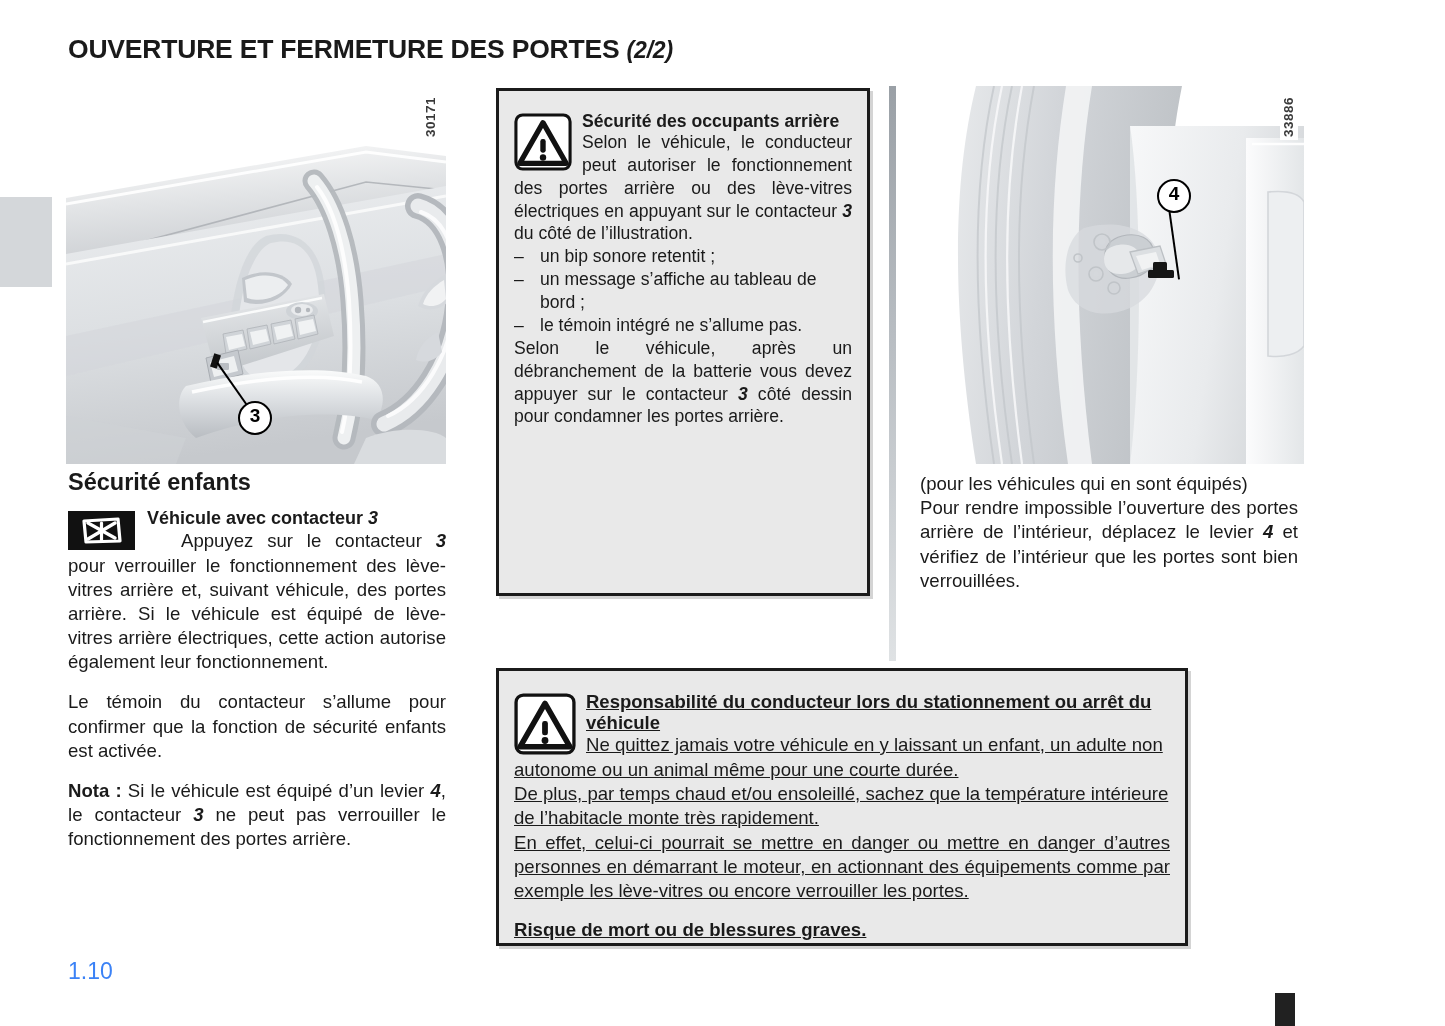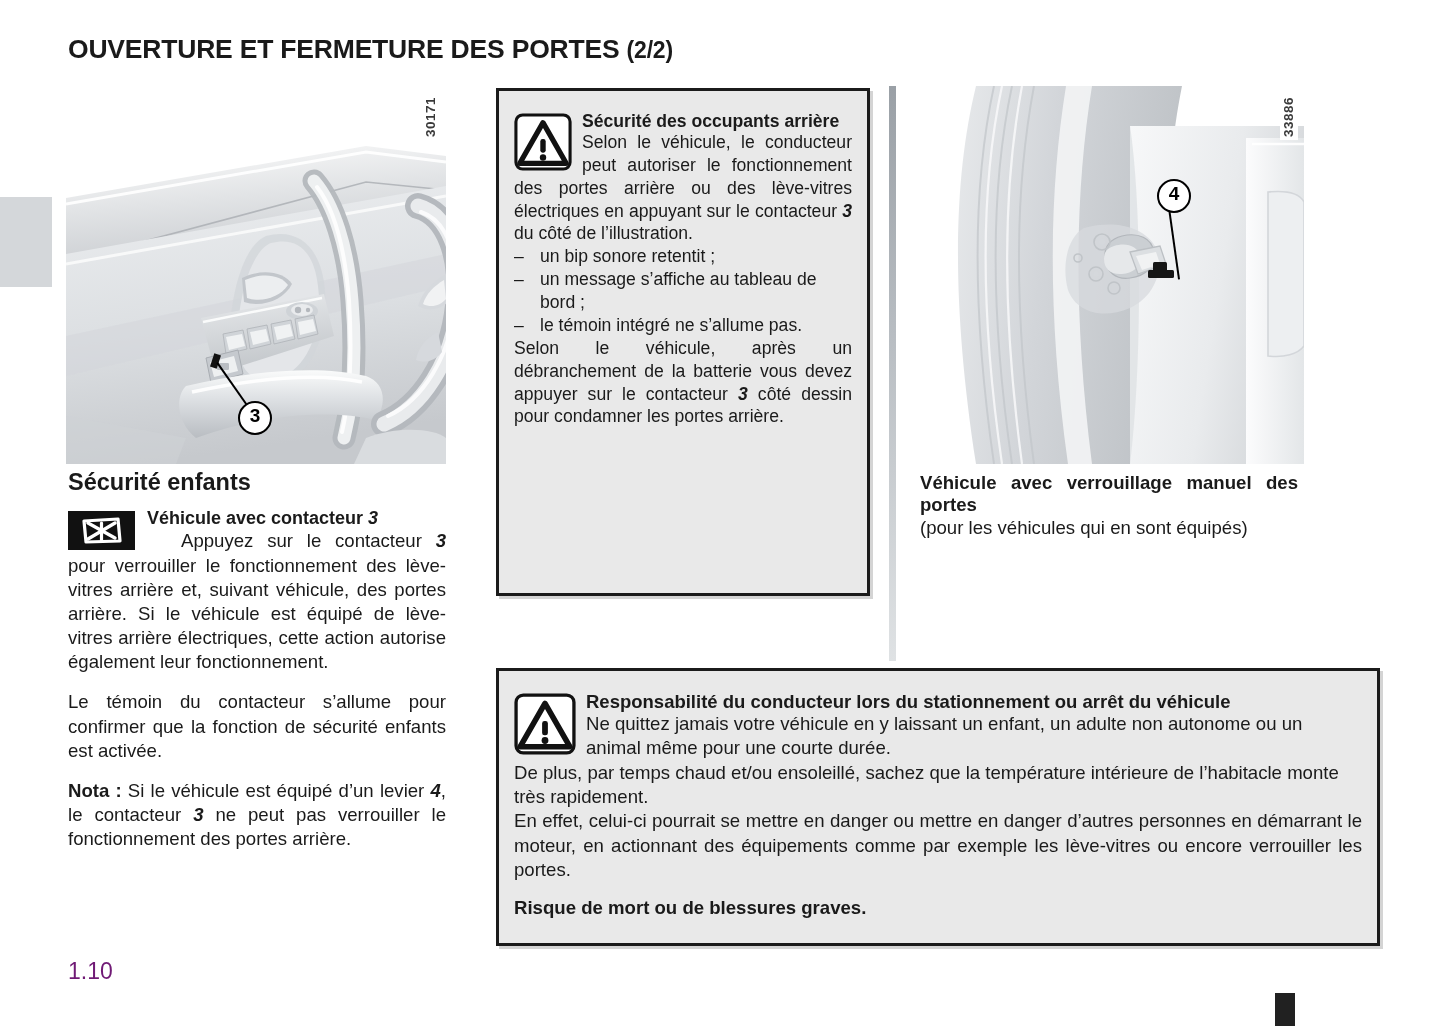--- a/index.html
+++ b/index.html
@@ -35,20 +35,21 @@
     left: 68px;
     top: 34px;
     font-size: 26.5px;
     font-weight: bold;
     letter-spacing: -0.2px;
     color: #1a1a1a;
     white-space: nowrap;
   }
   .page-title .frac {
     font-size: 23px;
+    font-style: italic;
   }
 
   
   .col-divider {
     position: absolute;
     left: 889px;
     top: 86px;
     width: 7px;
     height: 575px;
     background: linear-gradient(to bottom, #9aa0a6 0%, #b9bec3 45%, #dfe2e4 100%);
@@ -109,21 +110,21 @@
 
   
   .warn-box {
     position: absolute;
     background: #e9e9e9;
     border: 3px solid #1b1b1b;
     box-shadow: 3px 3px 0 rgba(0,0,0,0.17);
     box-sizing: border-box;
   }
   #warn-mid   { left: 496px; top: 88px;  width: 374px; height: 508px; }
-  #warn-bot   { left: 496px; top: 668px; width: 884px; height: 278px; }
+  #warn-bot   { left: 496px; top: 668px; width: 692px; height: 278px; text-decoration: underline; }
 
   .warn-inner { position: relative; padding: 20px 15px 10px 15px; }
 
   .warn-tri {
     float: left;
     width: 58px;
     height: 58px;
     margin: 2px 10px 2px 0;
     box-sizing: border-box;
   }
@@ -214,21 +215,21 @@
     margin: 3px 12px 2px 0;
     position: relative;
   }
 
   
   .page-num {
     position: absolute;
     left: 68px;
     top: 958px;
     font-size: 23px;
-    color: #701a75;
+    color: #3b82f6;
   }
   .corner-tab {
     position: absolute;
     left: 1275px;
     top: 993px;
     width: 20px;
     height: 33px;
     background: #212121;
   }
 
@@ -461,22 +462,22 @@
     </div>
 
     <div class="sub-title">Véhicule avec contacteur <span class="i-num">3</span></div>
     <p class="body" style="text-indent:34px">Appuyez sur le contacteur <span class="i-num">3</span> pour verrouiller le fonctionnement des lève-vitres arrière et, suivant véhicule, des portes arrière. Si le véhicule est équipé de lève-vitres arrière électriques, cette action autorise également leur fonctionnement.</p>
     <div style="clear:both"></div>
     <p class="body">Le témoin du contacteur s’allume pour confirmer que la fonction de sécurité enfants est activée.</p>
     <p class="body body-tight"><span class="b">Nota :</span><span> Si le véhicule est équipé d’un levier <span class="i-num">4</span>, le contacteur <span class="i-num">3</span> ne peut pas verrouiller le fonctionnement des portes arrière.</span></p>
   </div>
 
   <div class="col-text" id="col-right-text">
-    <div class="sub-title-r">Véhicule avec verrouillage manuel des portes</div>
     <p class="body body-left body-tight">(pour les véhicules qui en sont équipés)</p>
+    <p class="body body-tight">Pour rendre impossible l’ouverture des portes arrière de l’intérieur, déplacez le levier <span class="i-num">4</span> et vérifiez de l’intérieur que les portes sont bien verrouillées.</p>
   </div>
 
   <div class="warn-box" id="warn-bot">
     <div class="warn-inner">
       <svg class="warn-tri warn-bot-tri" viewBox="0 0 60 60">
         <rect x="2" y="2" width="56" height="56" rx="7" ry="7" fill="#ffffff" stroke="#111111" stroke-width="3.2"></rect>
         <path d="M30 10 L54 52 L6 52 Z" fill="none" stroke="#111111" stroke-width="5.4" stroke-linejoin="round"></path>
         <rect x="27.2" y="27" width="5.6" height="14" rx="2.4" fill="#111111"></rect>
         <circle cx="30" cy="46" r="3.3" fill="#111111"></circle>
       </svg>

